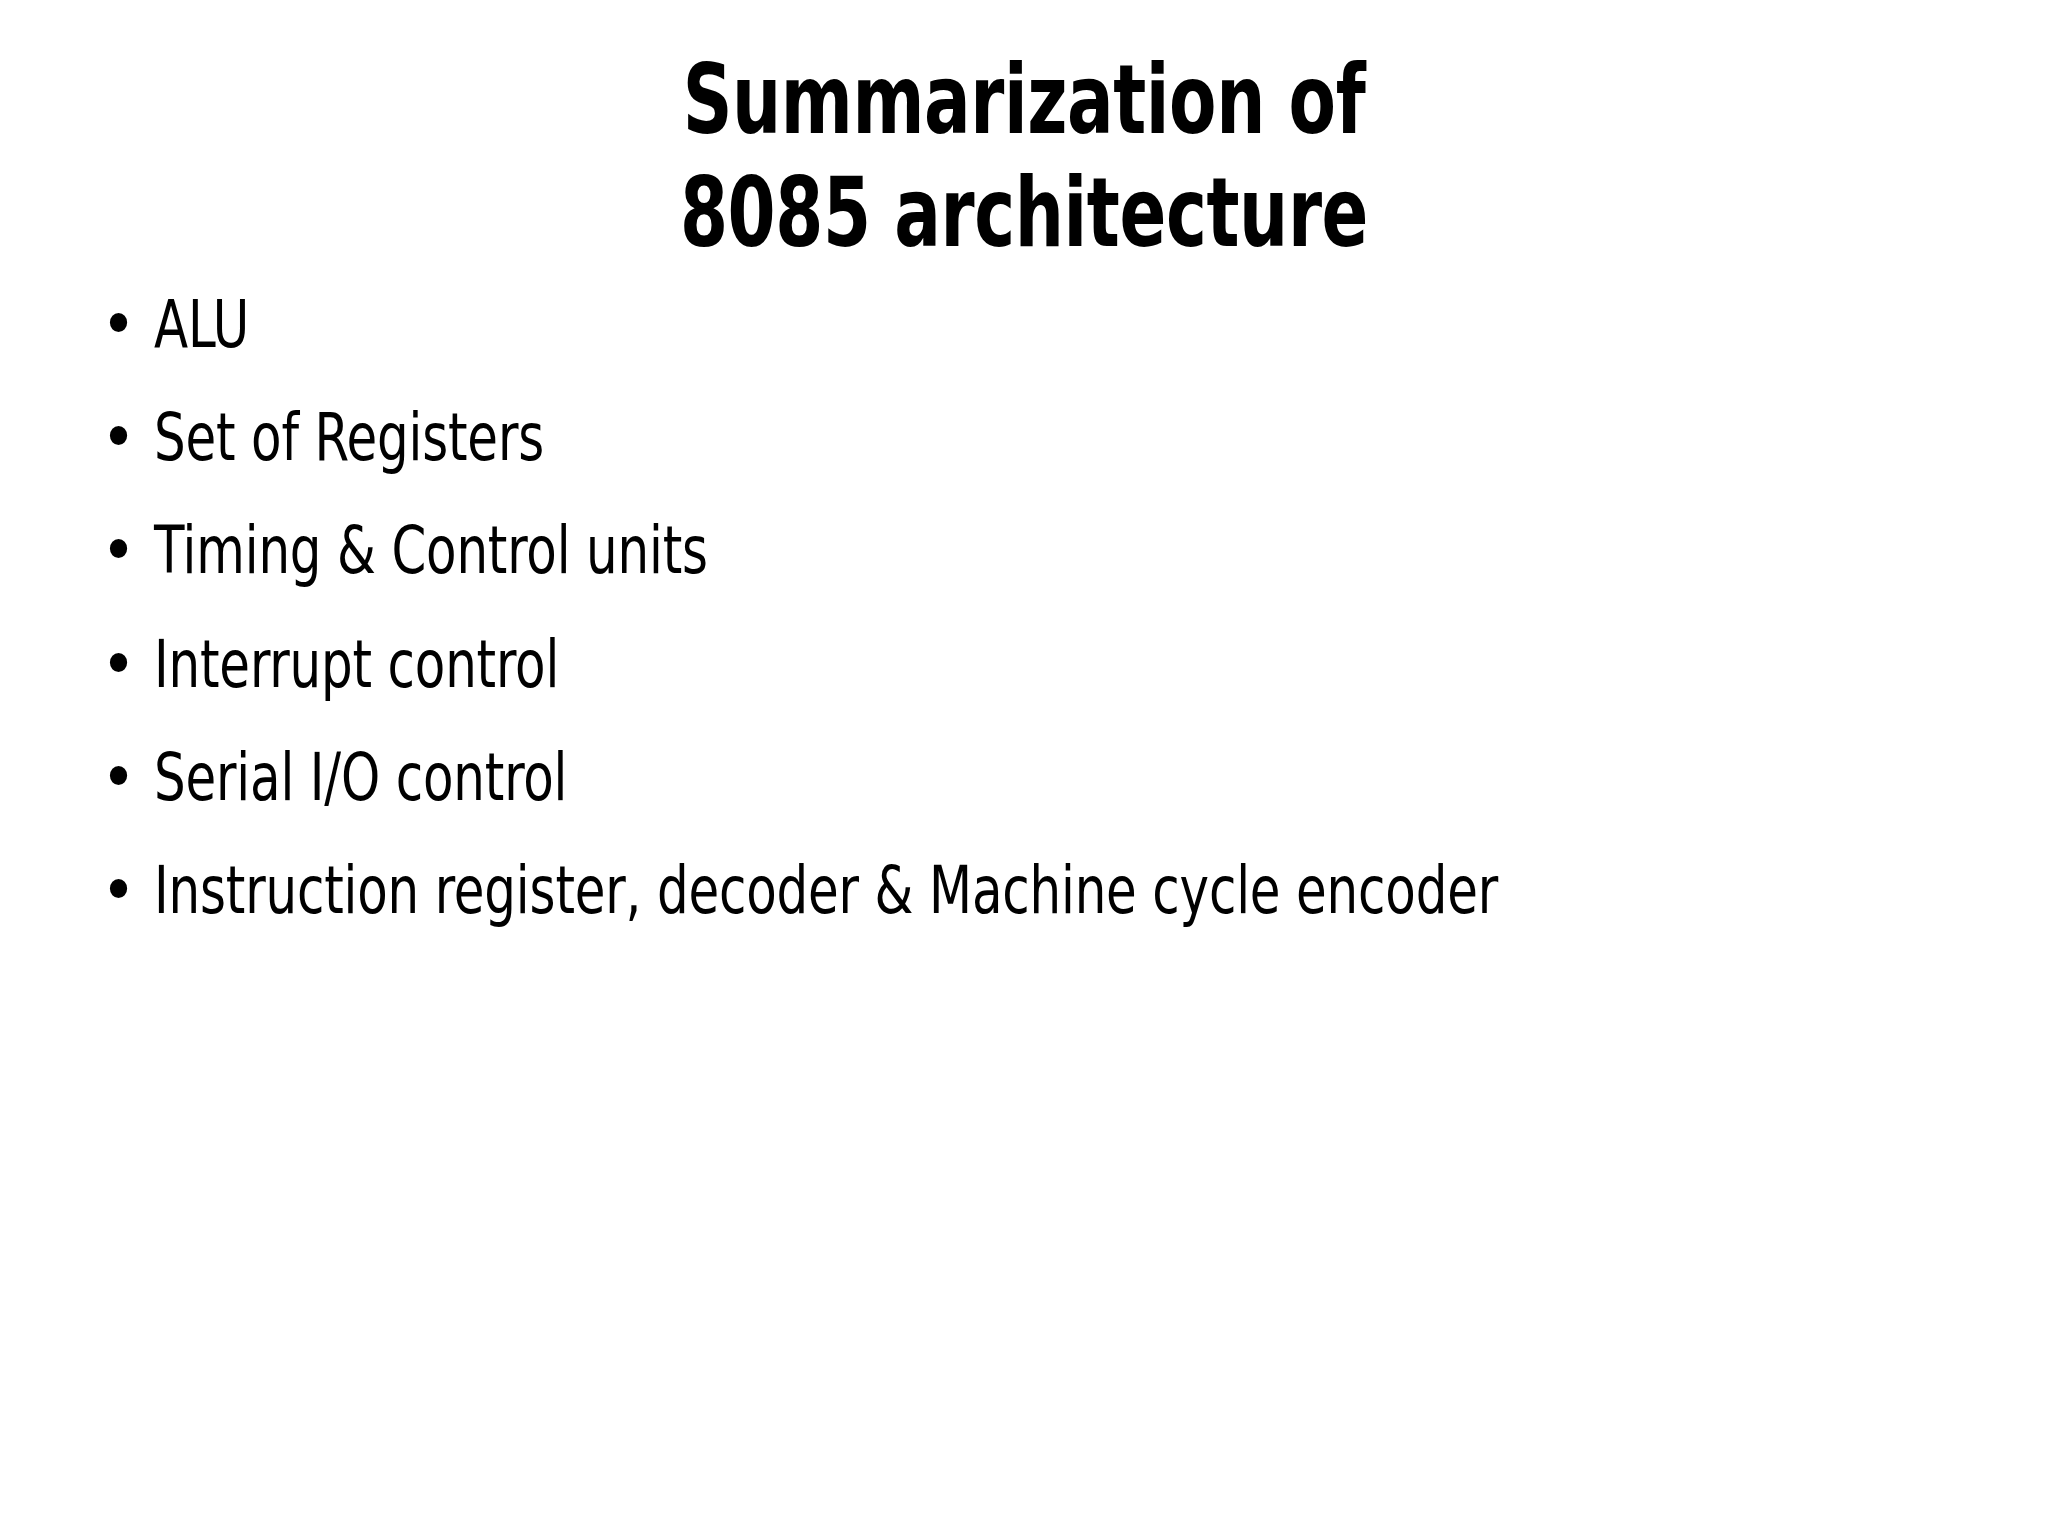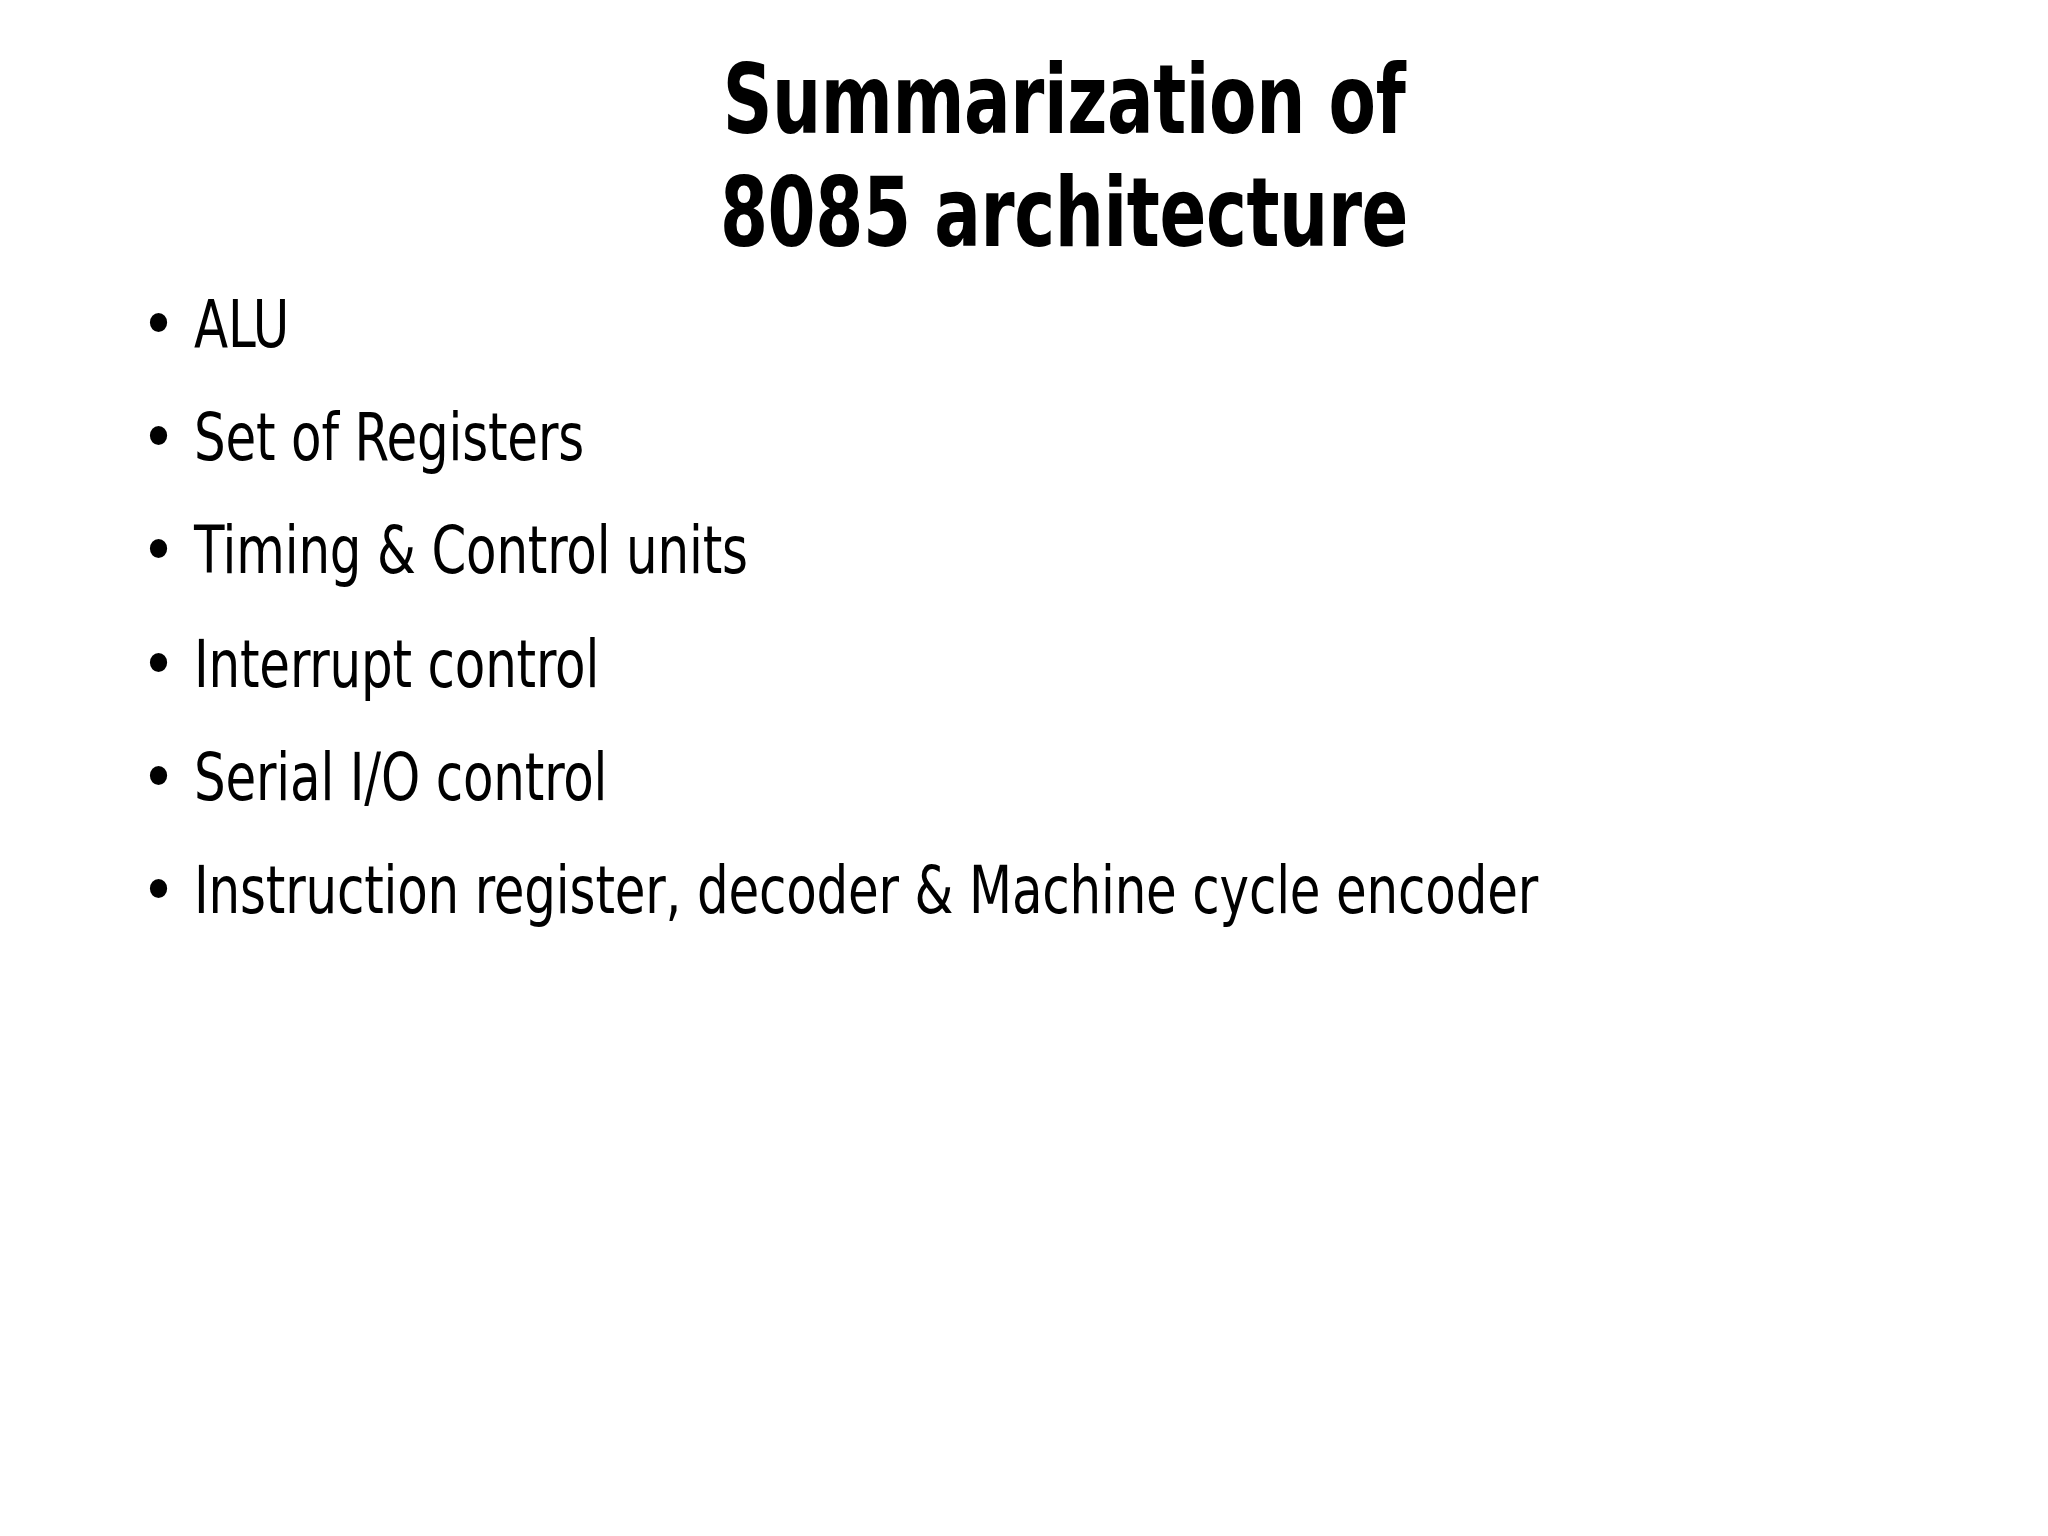--- a/index.html
+++ b/index.html
@@ -8,21 +8,20 @@
     background: #ffffff;
   }
   .slide {
     position: relative;
     width: 1901px;
     height: 1536px;
     background: #ffffff;
     overflow: hidden;
     font-family: "DejaVu Sans Condensed", "Liberation Sans Narrow", "Liberation Sans", sans-serif;
     color: #000000;
-    margin-left: 40px;
     -webkit-font-smoothing: antialiased;
   }
 
   
   .title-block {
     position: absolute;
     left: 0;
     top: 44px;
     width: 2048px;
     text-align: center;

